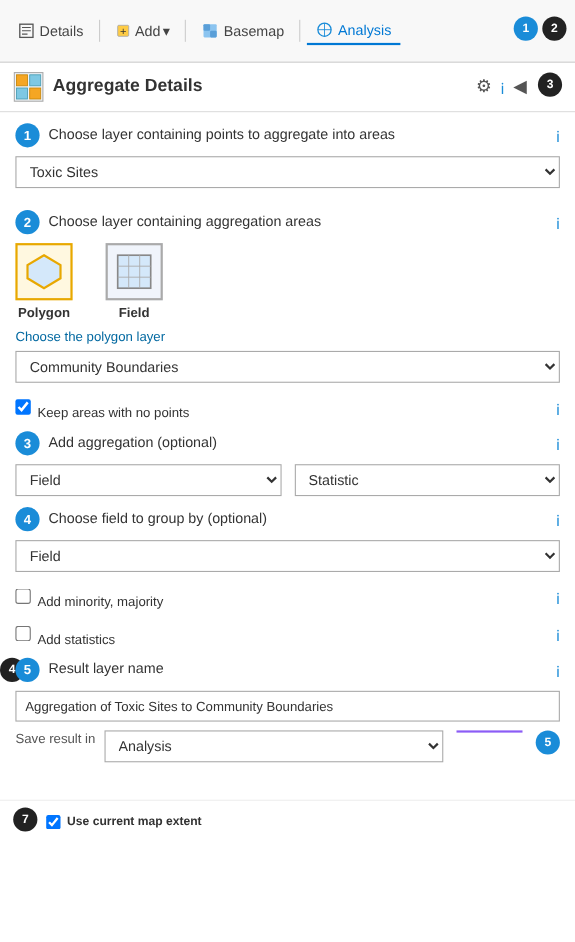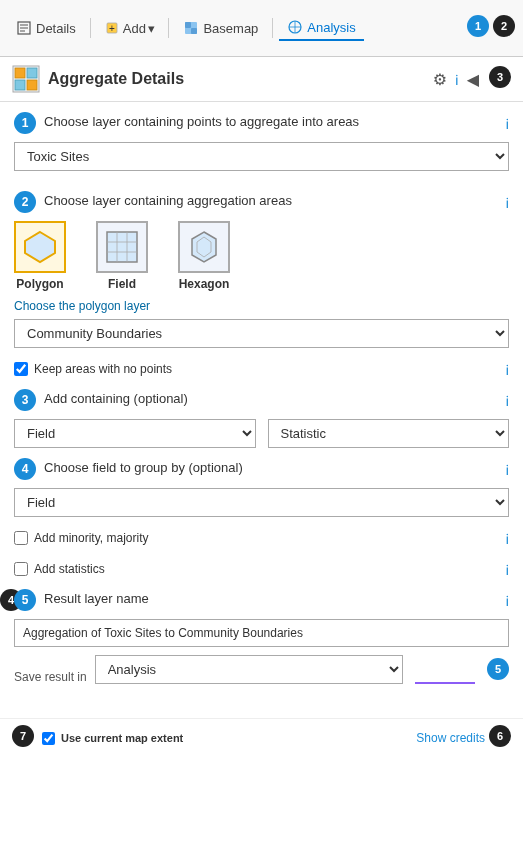--- a/index.html
+++ b/index.html
@@ -209,20 +209,21 @@
       margin-bottom: 10px;
       position: relative;
     }
     .checkbox-row input[type=checkbox] {
       width: 14px;
       height: 14px;
     }
     .checkbox-label {
       font-size: 12px;
       color: #333;
+      margin-top: 10px;
     }
 
     
     .stats-row {
       display: flex;
       gap: 12px;
       margin-bottom: 10px;
     }
 
     
@@ -236,21 +237,21 @@
       padding: 6px 8px;
       border: 1px solid #aaa;
       font-size: 12px;
       color: #333;
       margin-bottom: 8px;
     }
 
     
     .save-row {
       display: flex;
-      align-items: flex-end;
+      align-items: flex-start;
       gap: 8px;
       margin-bottom: 24px;
     }
     .save-label {
       font-size: 12px;
       color: #555;
       white-space: nowrap;
     }
 
     
@@ -400,48 +401,39 @@
             <svg class="square-svg" viewBox="0 0 36 36">
               <rect x="3" y="3" width="30" height="30" fill="#d4e8fa" stroke="#888" stroke-width="1.5"></rect>
               <line x1="3" y1="13" x2="33" y2="13" stroke="#aaa" stroke-width="0.8"></line>
               <line x1="3" y1="23" x2="33" y2="23" stroke="#aaa" stroke-width="0.8"></line>
               <line x1="13" y1="3" x2="13" y2="33" stroke="#aaa" stroke-width="0.8"></line>
               <line x1="23" y1="3" x2="23" y2="33" stroke="#aaa" stroke-width="0.8"></line>
             </svg>
           </div>
           <span class="shape-label">Field</span>
         </div>
-        <div class="shape-item">
-          <div class="shape-box">
-            <svg class="hexagon-svg" viewBox="0 0 36 36">
-              <polygon points="18,3 30,10 30,26 18,33 6,26 6,10" fill="#d4e8fa" stroke="#888" stroke-width="1.5"></polygon>
-              <polygon points="18,8 25,13 25,23 18,28 11,23 11,13" fill="#d4e8fa" stroke="#aaa" stroke-width="0.8"></polygon>
-            </svg>
-          </div>
-          <span class="shape-label">Hexagon</span>
-        </div>
       </div>
 
       <p class="sub-label">Choose the polygon layer</p>
 
       <select class="dropdown">
         <option>Community Boundaries</option>
       </select>
 
       <div class="checkbox-row">
         <input type="checkbox" checked="" style="">
         <span class="checkbox-label">Keep areas with no points</span>
         <span class="info-icon" style="margin-left: auto;">ℹ</span>
       </div>
     </div>
 
     <div class="section">
       <div class="step-header">
         <div class="step-number">3</div>
-        <span class="step-label">Add containing (optional)</span>
+        <span class="step-label">Add aggregation (optional)</span>
         <span class="info-icon">ℹ</span>
       </div>
       <div class="stats-row">
         <select class="dropdown-small">
           <option>Field</option>
         </select>
         <select class="dropdown-small">
           <option>Statistic</option>
         </select>
       </div>
@@ -497,20 +489,15 @@
 
   </div>
 
   <div class="bottom-row">
     <div style="display:flex;align-items:center;gap:6px;">
 
       <div class="side-badge sb-dark" style="width:22px;height:22px;font-size:11px;margin-right:2px;">7</div>
       <input type="checkbox" checked="" style="">
       <span style="font-size:11px;font-weight:bold;">Use current map extent</span>
     </div>
-    <div style="display:flex;align-items:center;gap:4px;">
-      <a href="#" class="show-credits">Show credits</a>
-
-      <div class="side-badge sb-dark" style="width:22px;height:22px;font-size:11px;">6</div>
-    </div>
   </div>
 
 </div>
 
 </body></html>

